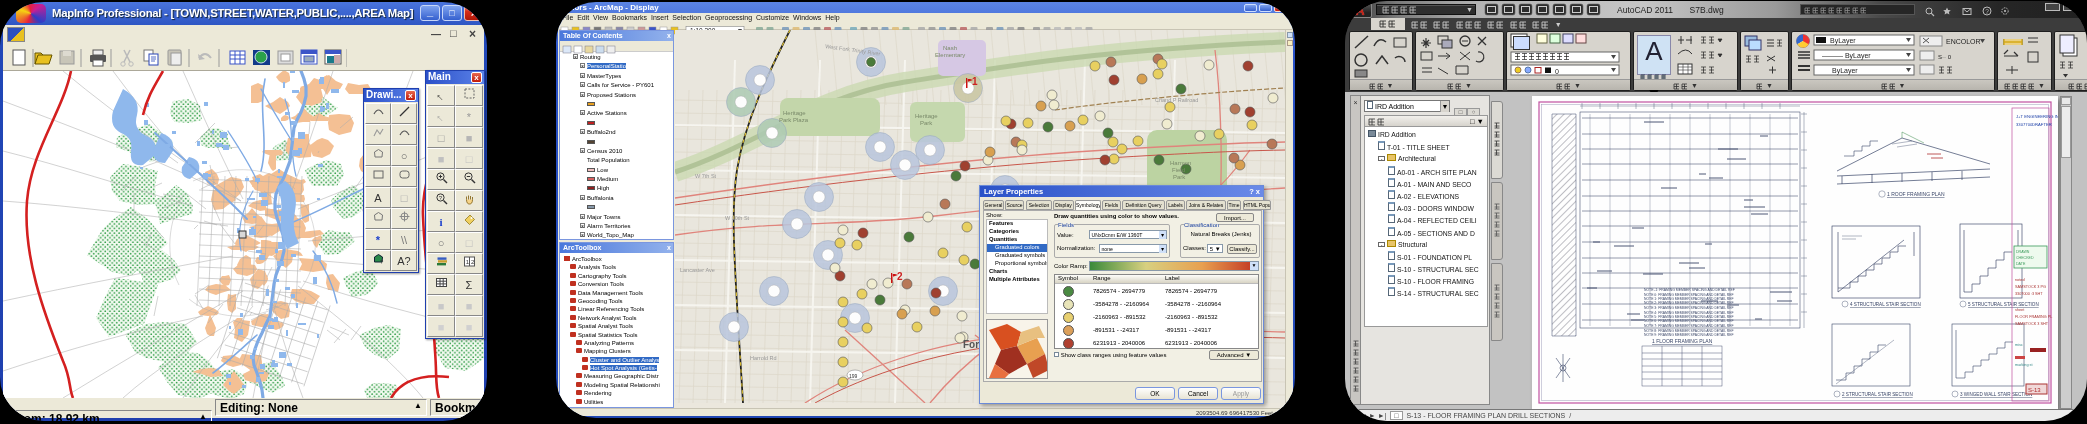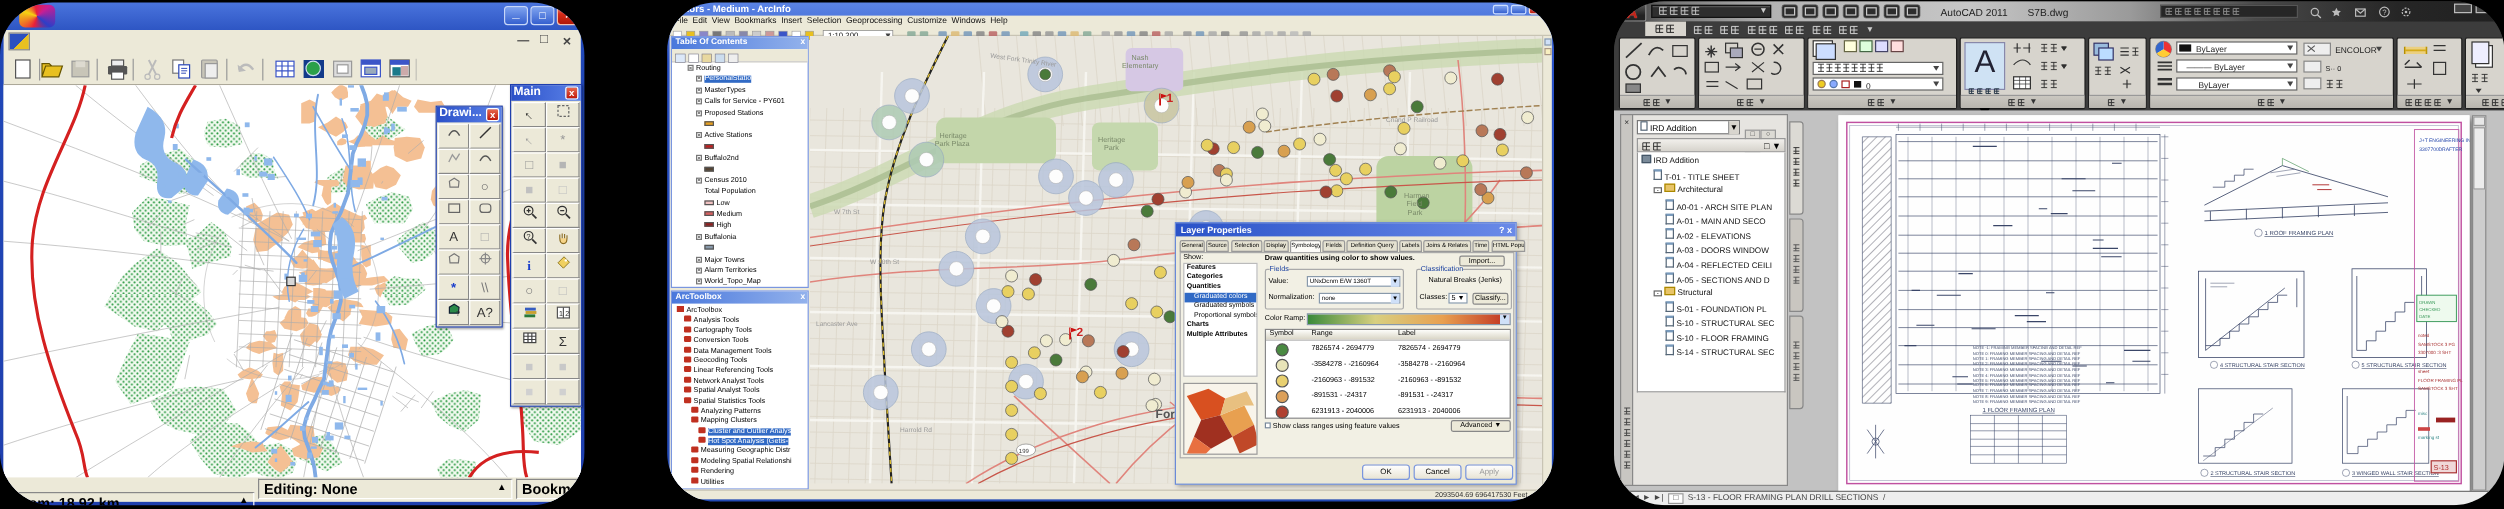--- a/index.html
+++ b/index.html
@@ -3,20 +3,21 @@
 *{margin:0;padding:0;box-sizing:border-box}
 html,body{width:2087px;height:424px;background:#000;font-family:"Liberation Sans",sans-serif;overflow:hidden}
 .abs{position:absolute}
 .win{position:absolute;overflow:hidden}
 </style></head><body>
 
 <div class="win" style="left:0;top:2px;width:487px;height:419px;border-radius:44px;background:linear-gradient(#4a74dd,#2148b8 8%,#1f3fae);padding:0 3px 3px 3px;">
 
  <div class="abs" style="left:0;top:0;width:100%;height:23px;">
   <div class="abs" style="left:16px;top:2px;width:30px;height:19px;border-radius:5px;background:conic-gradient(from 200deg,#e8203a,#f5d312 90deg,#e8203a 150deg,#c81e94 210deg,#2c3ec8 290deg,#e8203a);"></div>
+  <div class="abs" style="left:52px;top:5px;color:#fff;font-weight:bold;font-size:11.4px;letter-spacing:-0.3px;white-space:nowrap;text-shadow:1px 1px 1px #123;">MapInfo Professional - [TOWN,STREET,WATER,PUBLIC,....,AREA Map]</div>
   <div class="abs" style="left:420px;top:3px;width:20px;height:16px;border-radius:3px;background:linear-gradient(#7fa3ef,#3560cf);border:1px solid #c7d6f8;color:#fff;font-weight:bold;font-size:11px;text-align:center;line-height:10px;">_</div>
   <div class="abs" style="left:442px;top:3px;width:20px;height:16px;border-radius:3px;background:linear-gradient(#7fa3ef,#3560cf);border:1px solid #c7d6f8;color:#fff;font-size:9px;text-align:center;line-height:14px;">□</div>
   <div class="abs" style="left:464px;top:3px;width:20px;height:16px;border-radius:3px;background:linear-gradient(#ef8d7c,#d62c18 40%,#b01808);border:1px solid #f0c0b0;color:#fff;font-weight:bold;font-size:11px;text-align:center;line-height:15px;">×</div>
  </div>
 
  <div class="abs" style="left:3px;top:23px;width:481px;height:393px;background:#ece9d8;">
 
   <div class="abs" style="left:0;top:0;width:100%;height:20px;font-size:11.5px;color:#000;">
    <span class="abs" style="left:4px;top:2px;width:18px;height:15px;background:linear-gradient(135deg,#2b50c0 55%,#e8c020 55%);border:1px solid #888;"></span>
    <span class="abs" style="left:428px;top:4px;width:13px;height:11px;color:#444;font-weight:bold;font-size:10px;">—</span>
@@ -501,21 +502,21 @@
 
   <div class="abs" style="left:0;top:373px;width:100%;height:20px;background:#ece9d8;font-size:12px;font-weight:bold;">
    <span class="abs" style="left:1px;top:12px;width:208px;height:17px;border:1px solid;border-color:#888 #fff #fff #888;padding:1px 4px;">Zoom: 18.92 km<span style="float:right;font-size:8px">▲</span></span>
    <span class="abs" style="left:212px;top:1px;width:212px;height:17px;border:1px solid;border-color:#888 #fff #fff #888;padding:1px 4px;">Editing: None<span style="float:right;font-size:8px">▲</span></span>
    <span class="abs" style="left:427px;top:1px;width:53px;height:17px;border:1px solid;border-color:#888 #fff #fff #888;padding:1px 4px;">Bookmarks</span>
   </div>
  </div>
 </div>
 
 <div class="win" style="left:556px;top:2px;width:739px;height:416px;border-radius:40px;background:linear-gradient(#5b84e4,#2a52c8 12%,#2148b4);padding:0 2px 2px 2px;">
- <div class="abs" style="left:14px;top:1px;color:#fff;font-weight:bold;font-size:8px;">..ors - Medium - ArcInfo</div>
+ <div class="abs" style="left:14px;top:1px;color:#fff;font-weight:bold;font-size:8px;">..ors - ArcMap - Display</div>
  <div class="abs" style="right:7px;top:2px;width:44px;height:8px;">
    <span class="abs" style="left:0;width:13px;height:8px;border-radius:2px;background:linear-gradient(#7fa3ef,#3560cf);border:0.5px solid #cdf;"></span>
    <span class="abs" style="left:15px;width:13px;height:8px;border-radius:2px;background:linear-gradient(#7fa3ef,#3560cf);border:0.5px solid #cdf;"></span>
    <span class="abs" style="left:30px;width:13px;height:8px;border-radius:2px;background:linear-gradient(#ef8d7c,#c01808);border:0.5px solid #fdc;"></span>
  </div>
  <div class="abs" style="left:2px;top:11px;width:735px;height:403px;background:#ece9d8;">
 
   <div class="abs" style="left:4px;top:1px;font-size:7px;color:#111;">File&nbsp;&nbsp;Edit&nbsp;&nbsp;View&nbsp;&nbsp;Bookmarks&nbsp;&nbsp;Insert&nbsp;&nbsp;Selection&nbsp;&nbsp;Geoprocessing&nbsp;&nbsp;Customize&nbsp;&nbsp;Windows&nbsp;&nbsp;Help</div>
 
   <div class="abs" style="left:0;top:8px;width:100%;height:9px;border-bottom:1px solid #c8c4b4;"><svg width="730" height="9">

